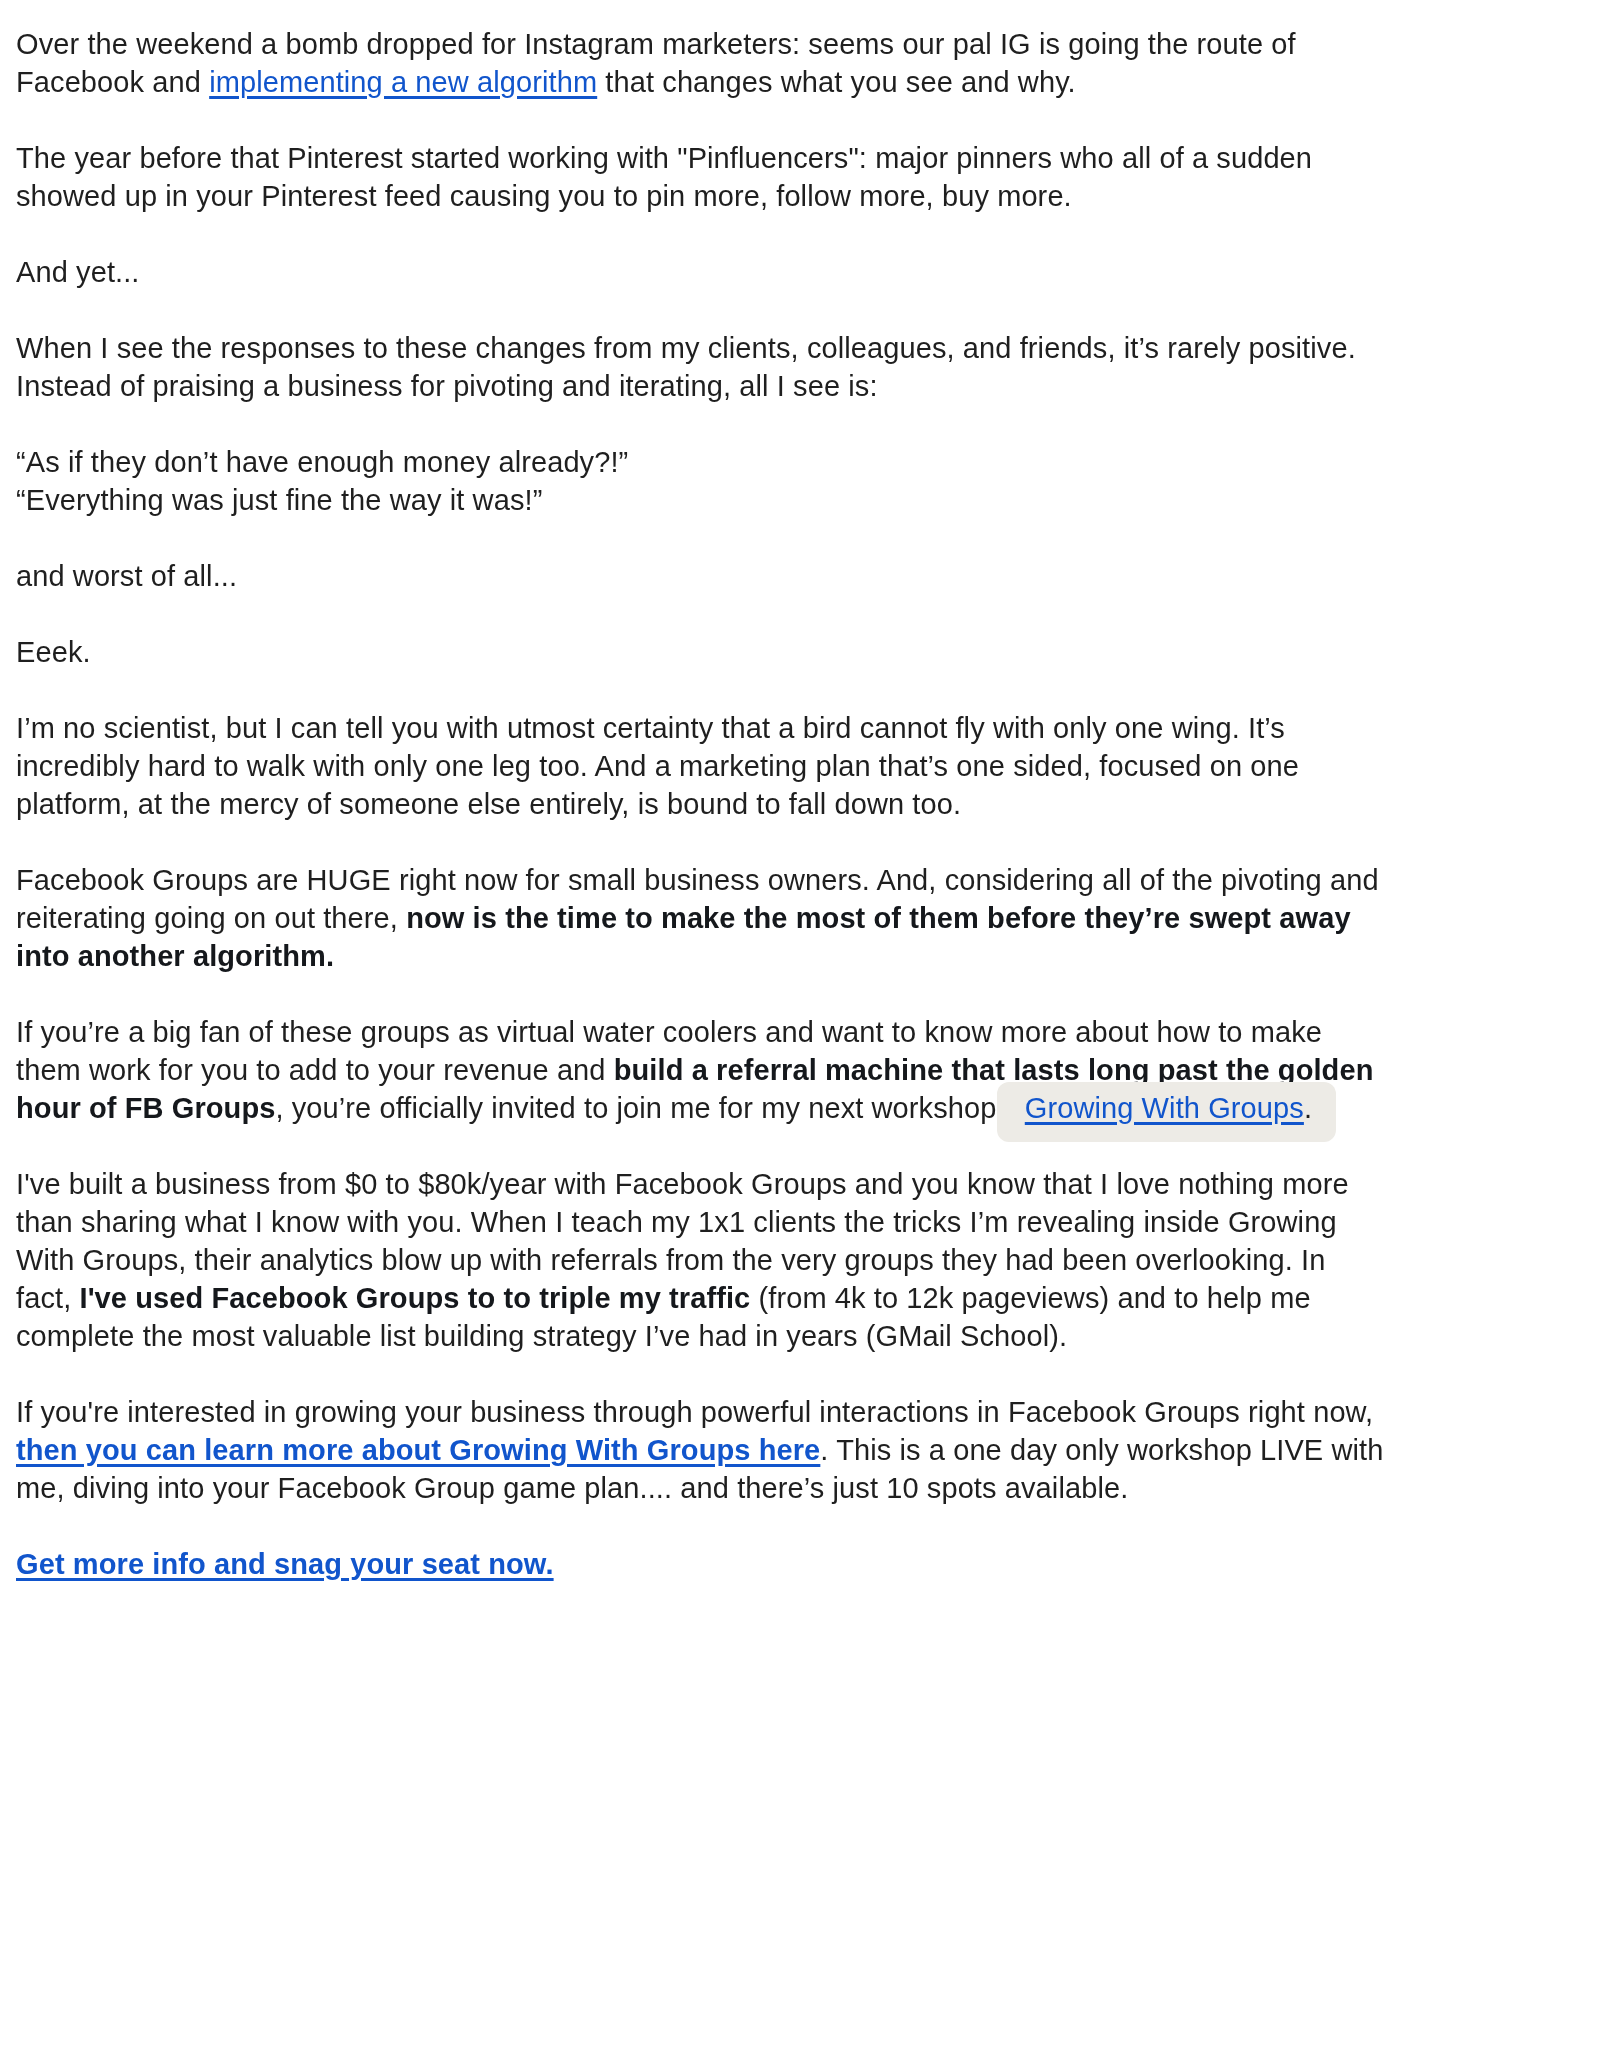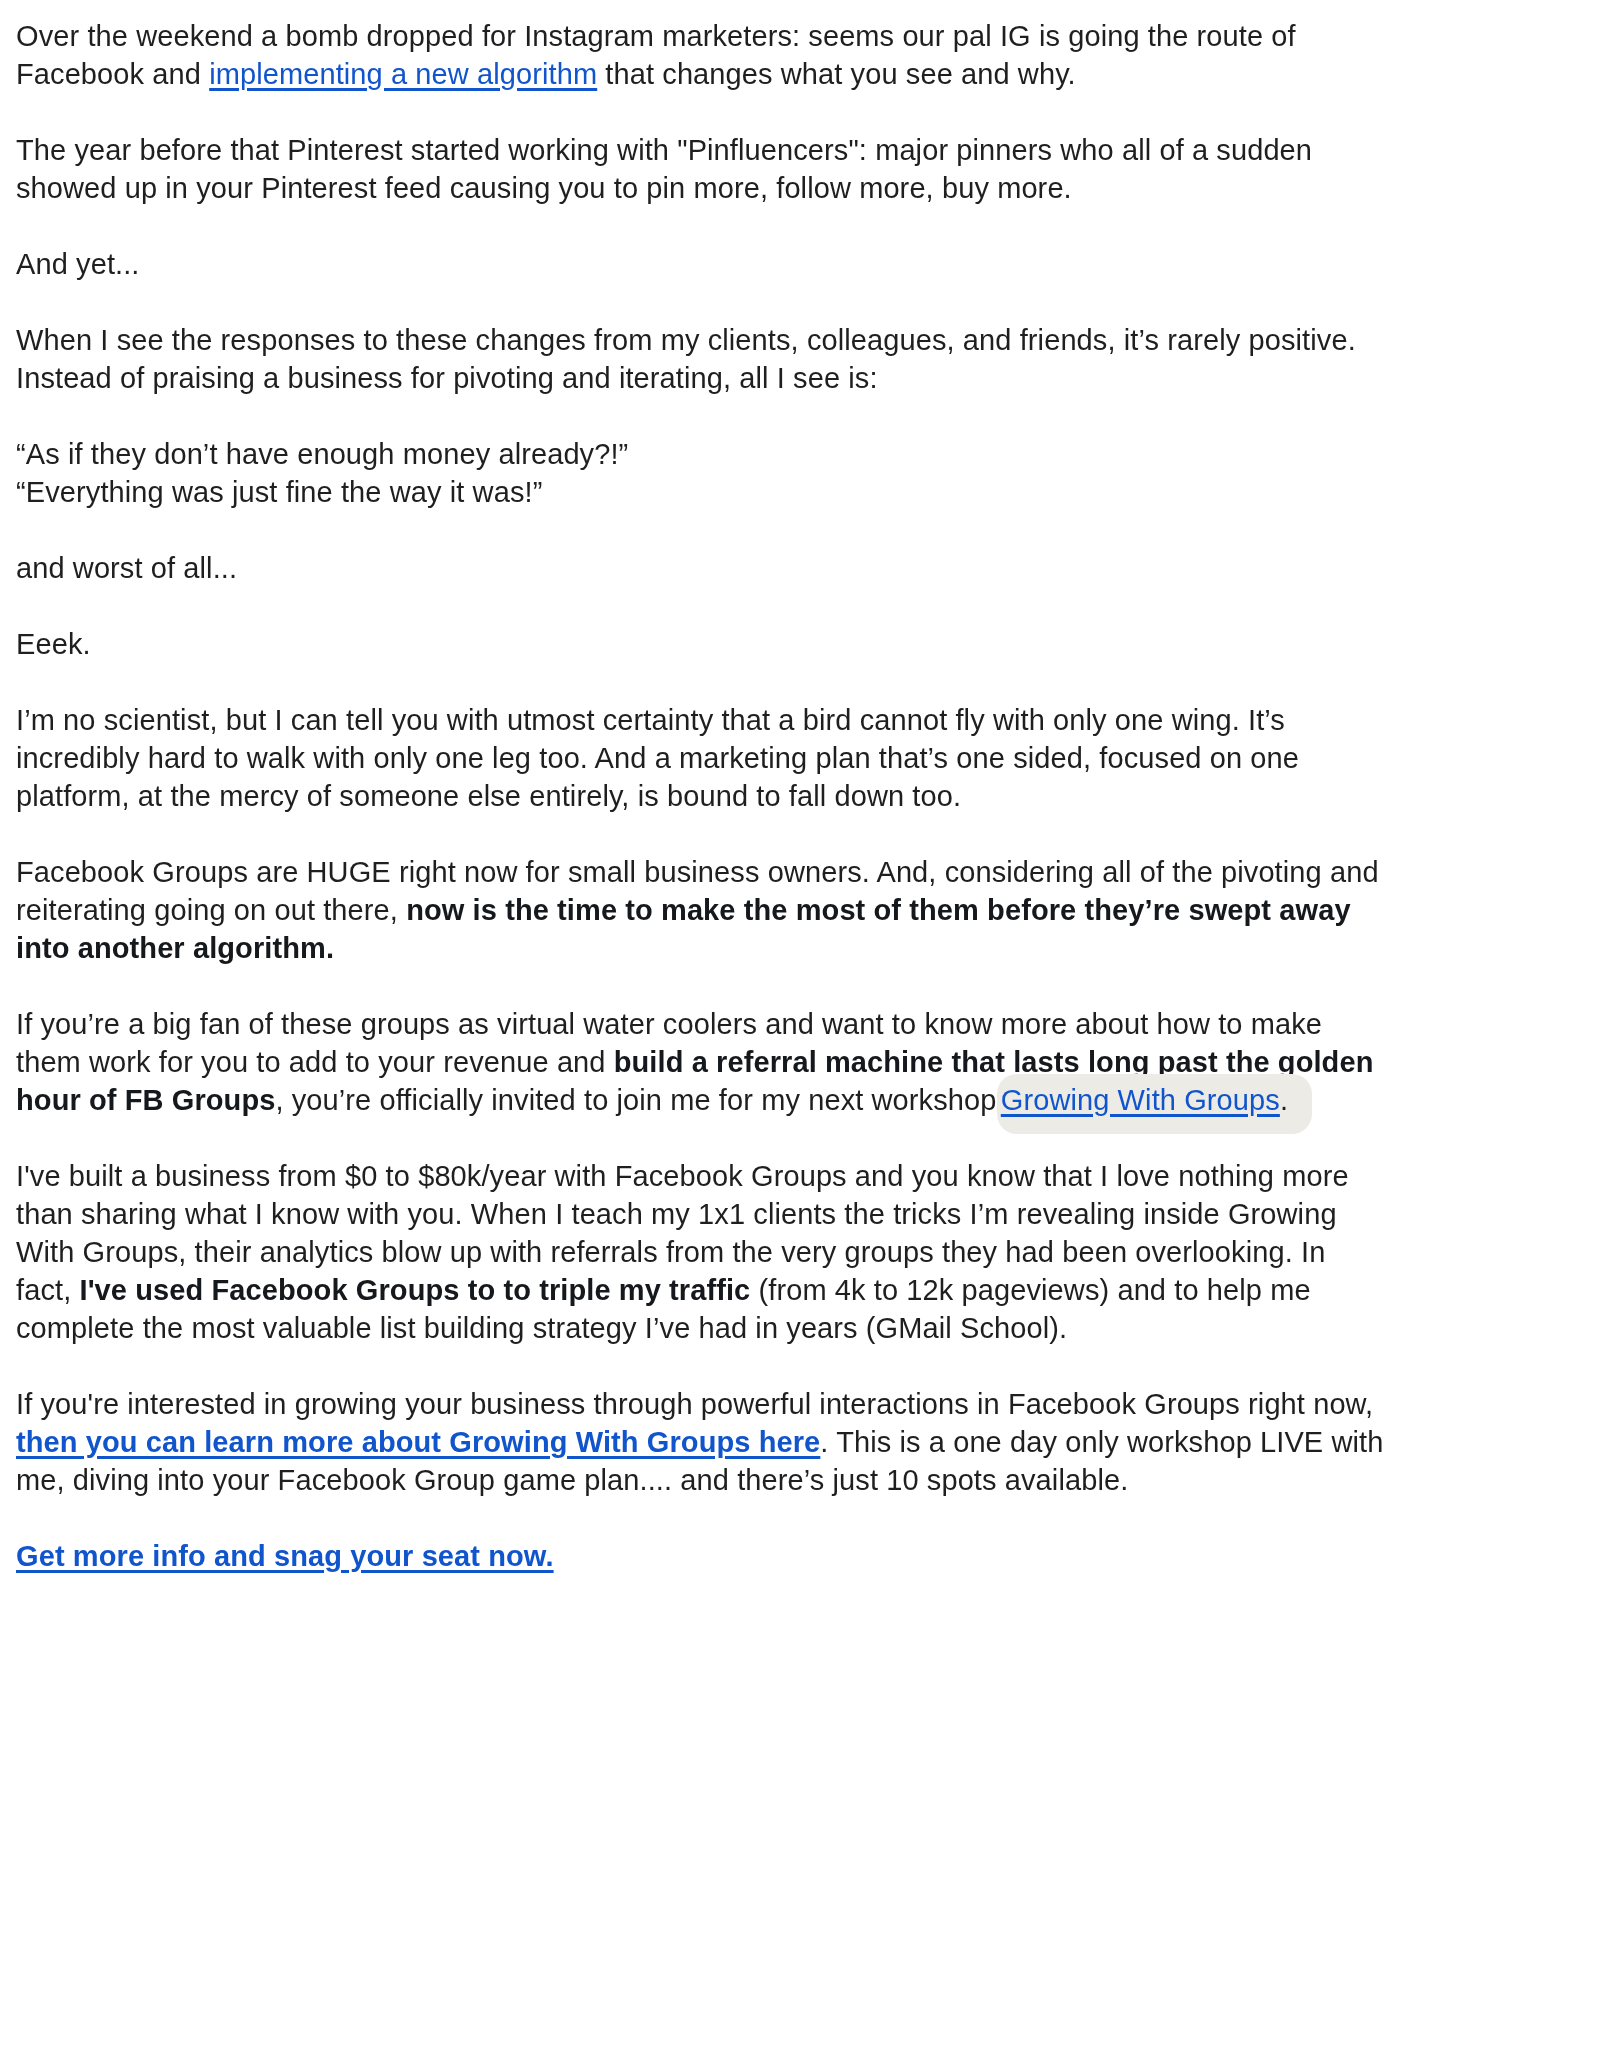--- a/index.html
+++ b/index.html
@@ -15,36 +15,36 @@
     font-family: "Liberation Sans", "DejaVu Sans", sans-serif;
     font-size: 29px;
     line-height: 38px;
     color: var(--text, #1f1f1f);
     letter-spacing: 0.1px;
   }
   .email-body p {
     margin: 38px 0;
     white-space: pre-line;
   }
-  .email-body p:first-child { margin-top: 8px; }
+  .email-body p:first-child { margin-top: 16px; }
   .b {
     font-weight: 700;
     color: var(--bold, #15181c);
   }
   .lnk {
     color: var(--link, #1155cc);
     text-decoration-thickness: 3px;
     text-underline-offset: 4px;
     cursor: pointer;
   }
   .lnk.b { color: var(--link, #1155cc); }
   .hl {
     background: var(--highlight, #edebe6);
-    border-radius: 20px;
-    padding: 10px 24px 18px 4px;
+    border-radius: 12px;
+    padding: 10px 24px 18px 28px;
     margin-left: -16px;
     margin-right: -24px;
     margin-top: 18px;
   }
 </style>
 </head>
 <body style="background: rgb(255, 255, 255);">
 
 <main class="email-body">
     <p><span>Over the weekend a bomb dropped for Instagram marketers: seems our pal IG is going the route of

